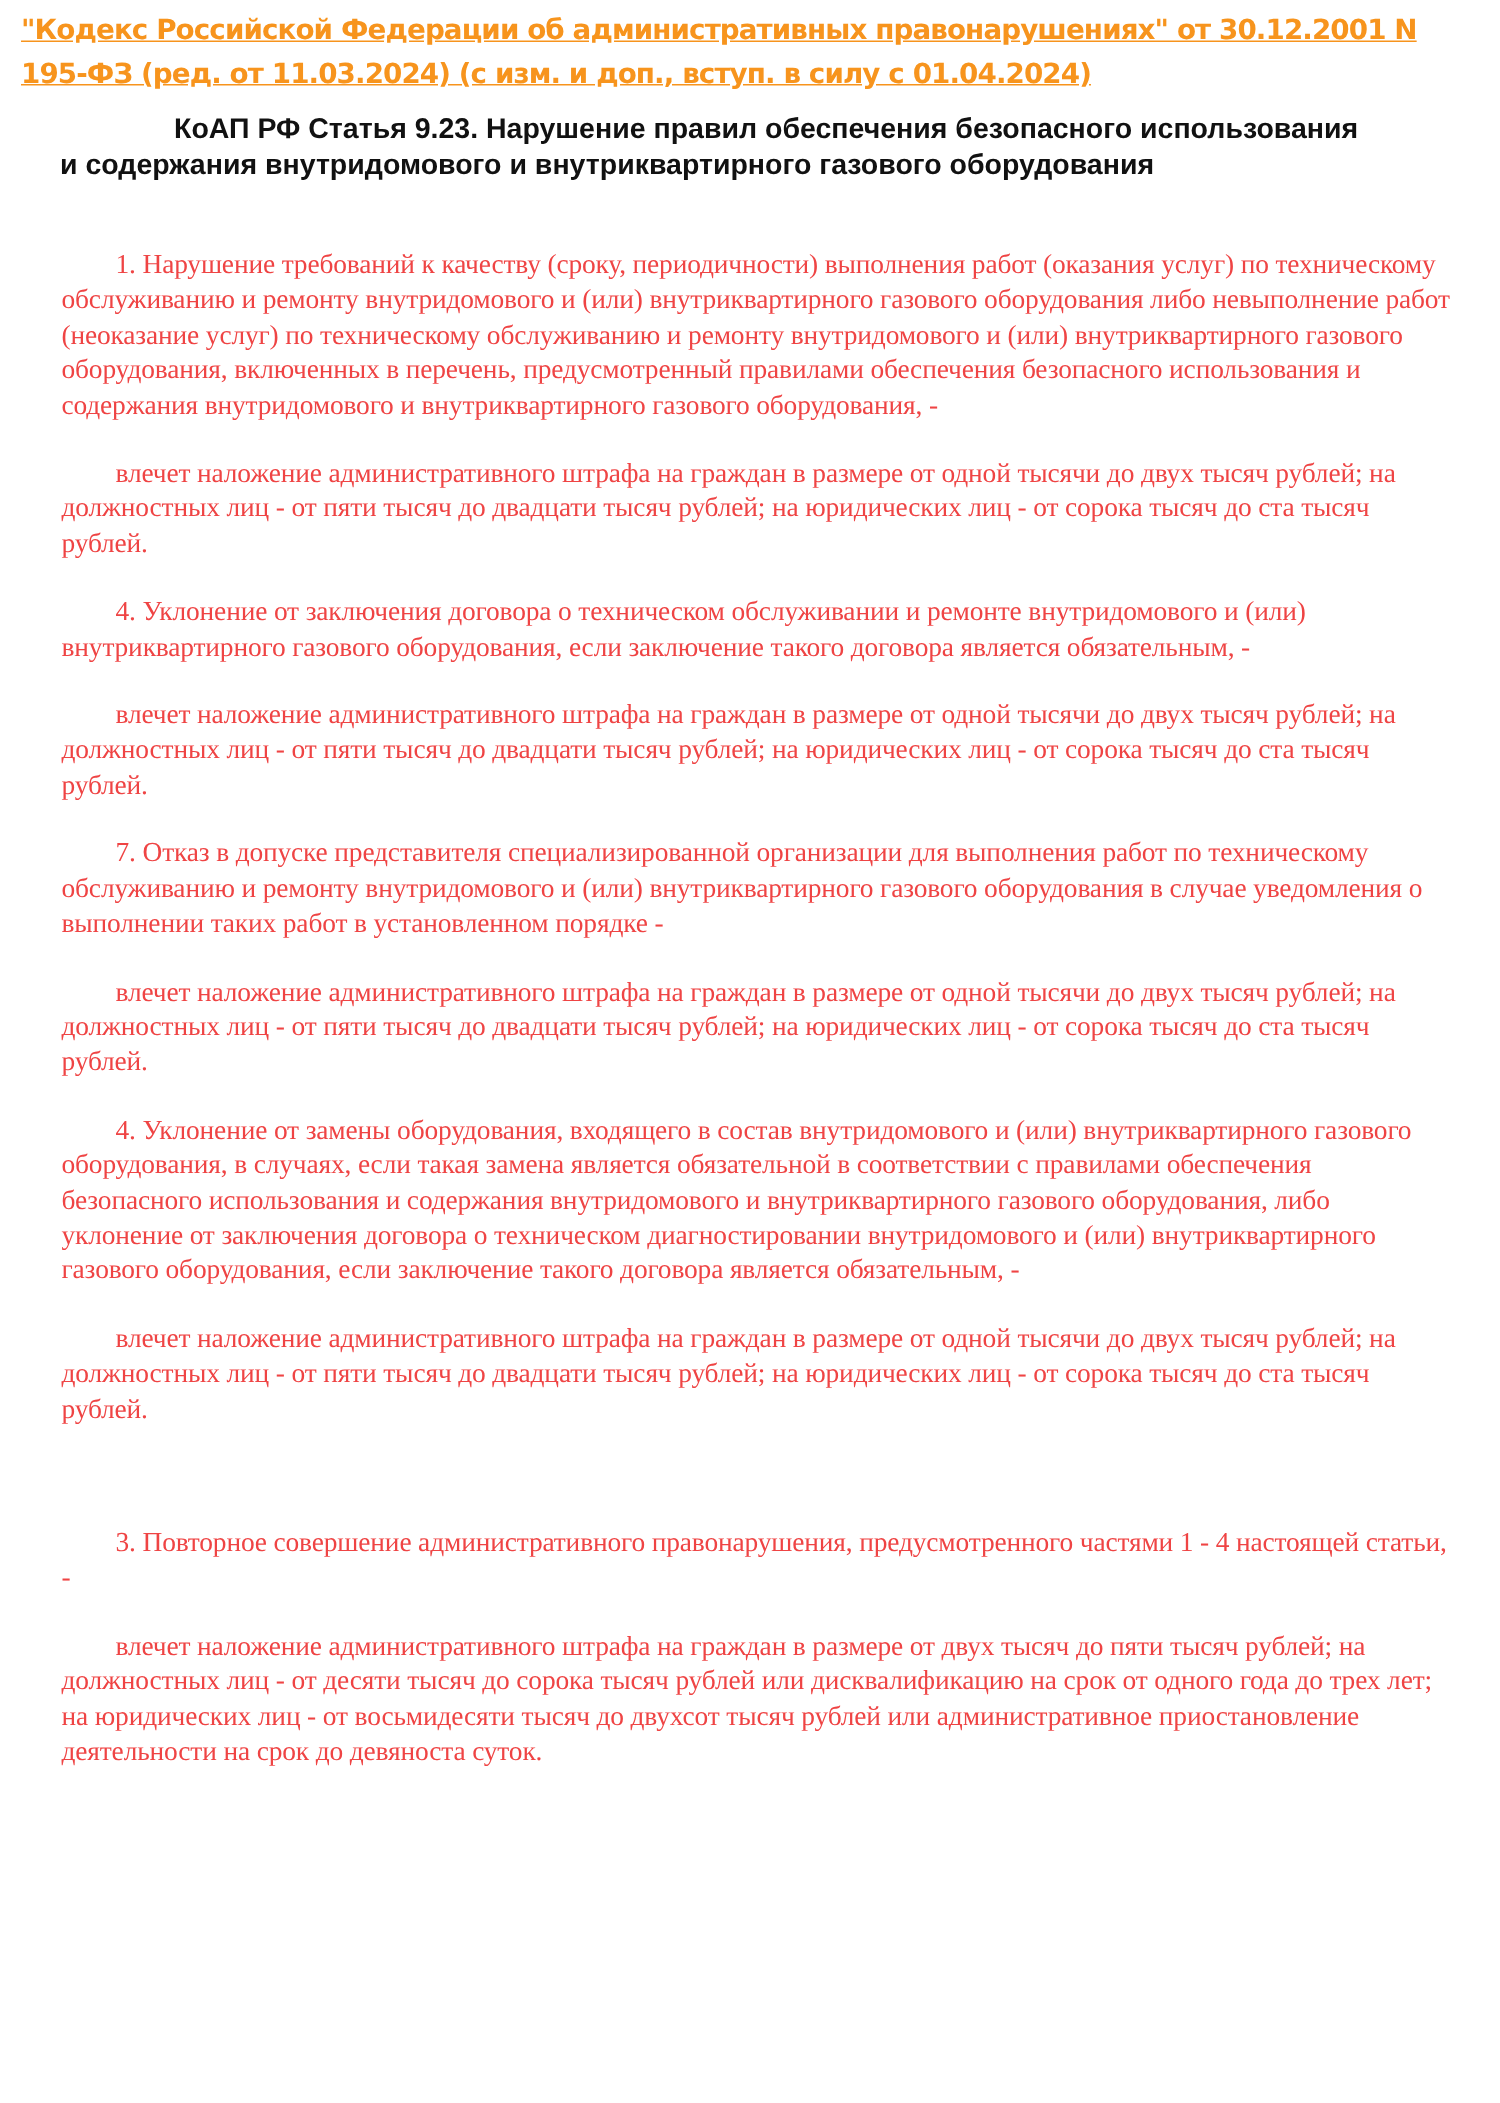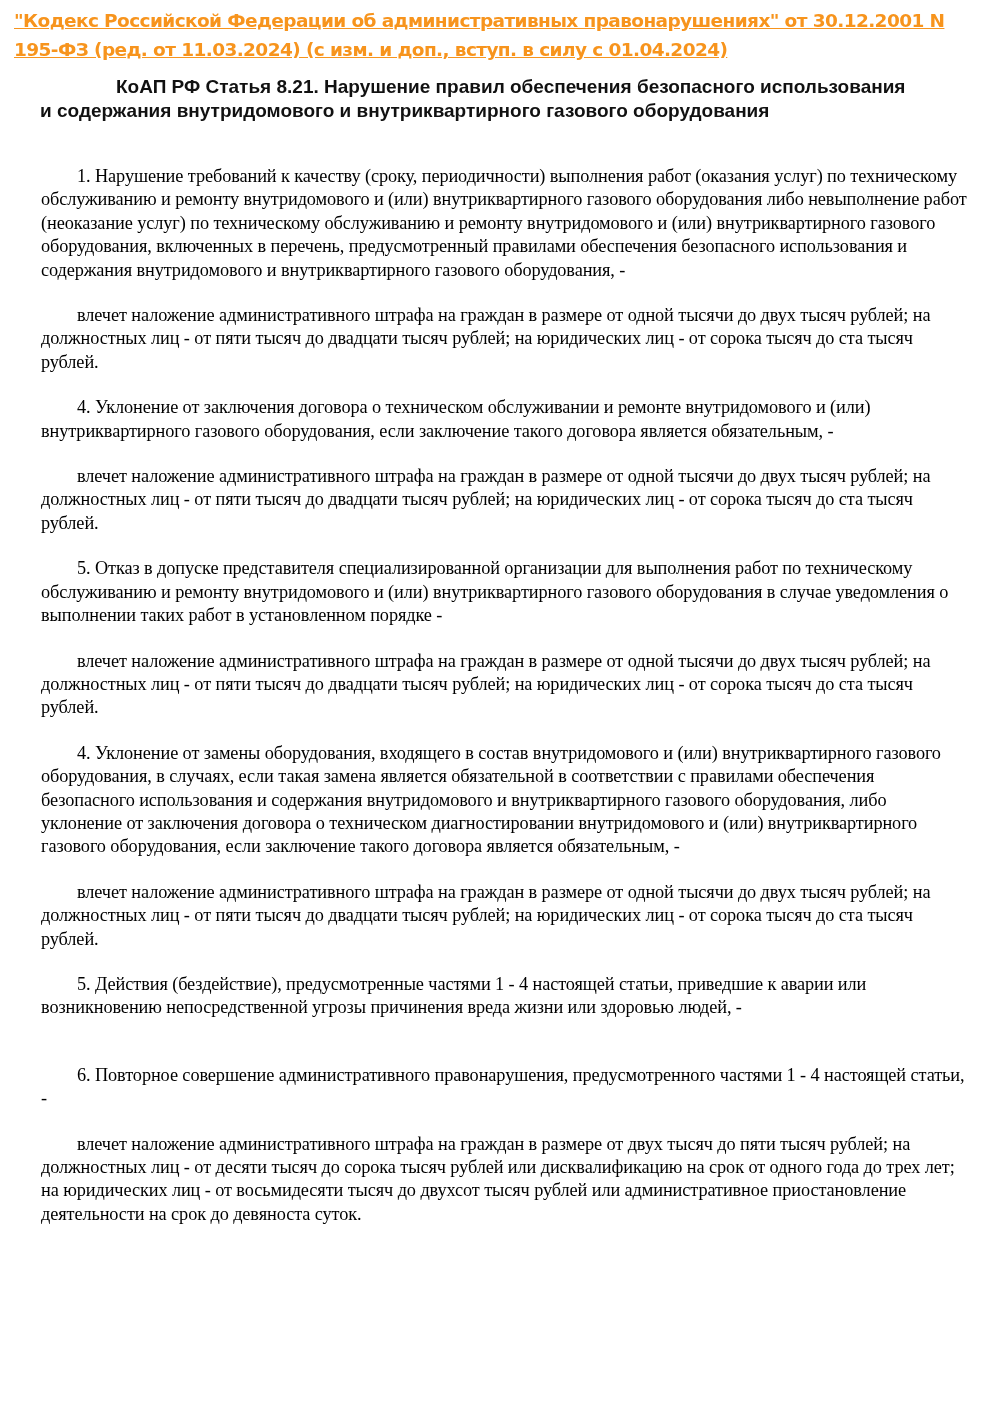--- a/index.html
+++ b/index.html
@@ -11,61 +11,60 @@
     letter-spacing: -0.6px; cursor: pointer;
   }
   .article-title {
     position: absolute; left: 40px; top: 75px; width: 880px;
     font-family: "Liberation Sans", sans-serif; font-size: 19px; line-height: 24px;
     font-weight: bold; color: #111111; text-indent: 76px; margin: 0;
   }
   .body {
     position: absolute; left: 41px; top: 165px; width: 930px;
     font-family: "Liberation Serif", serif; font-size: 18.3px; line-height: 23.4px;
-    color: #000000; letter-spacing: -0.1px;
+    color: #ef4444; letter-spacing: -0.1px;
   }
   .para { margin: 0; text-indent: 36px; }
   .part-gap { height: 22px; }
   .clause-gap { height: 22px; }
 </style>
 </head>
 <body>
 
 <a class="source-link">"Кодекс Российской Федерации об административных правонарушениях" от 30.12.2001 N 195-ФЗ (ред. от 11.03.2024) (с изм. и доп., вступ. в силу с 01.04.2024)</a>
 
-<h1 class="article-title">КоАП РФ Статья 8.21. Нарушение правил обеспечения безопасного использования и содержания внутридомового и внутриквартирного газового оборудования</h1>
+<h1 class="article-title">КоАП РФ Статья 9.23. Нарушение правил обеспечения безопасного использования и содержания внутридомового и внутриквартирного газового оборудования</h1>
 
 <div class="body">
   <div>
     <p class="para">1. Нарушение требований к качеству (сроку, периодичности) выполнения работ (оказания услуг) по техническому обслуживанию и ремонту внутридомового и (или) внутриквартирного газового оборудования либо невыполнение работ (неоказание услуг) по техническому обслуживанию и ремонту внутридомового и (или) внутриквартирного газового оборудования, включенных в перечень, предусмотренный правилами обеспечения безопасного использования и содержания внутридомового и внутриквартирного газового оборудования, -</p>
     <div class="part-gap"></div>
     <p class="para">влечет наложение административного штрафа на граждан в размере от одной тысячи до двух тысяч рублей; на должностных лиц - от пяти тысяч до двадцати тысяч рублей; на юридических лиц - от сорока тысяч до ста тысяч рублей.</p>
   </div>
   <div class="clause-gap"></div>
   <div>
     <p class="para">4. Уклонение от заключения договора о техническом обслуживании и ремонте внутридомового и (или) внутриквартирного газового оборудования, если заключение такого договора является обязательным, -</p>
     <div class="part-gap"></div>
     <p class="para">влечет наложение административного штрафа на граждан в размере от одной тысячи до двух тысяч рублей; на должностных лиц - от пяти тысяч до двадцати тысяч рублей; на юридических лиц - от сорока тысяч до ста тысяч рублей.</p>
   </div>
   <div class="clause-gap"></div>
   <div>
-    <p class="para">5. Отказ в допуске представителя специализированной организации для выполнения работ по техническому обслуживанию и ремонту внутридомового и (или) внутриквартирного газового оборудования в случае уведомления о выполнении таких работ в установленном порядке -</p>
+    <p class="para">7. Отказ в допуске представителя специализированной организации для выполнения работ по техническому обслуживанию и ремонту внутридомового и (или) внутриквартирного газового оборудования в случае уведомления о выполнении таких работ в установленном порядке -</p>
     <div class="part-gap"></div>
     <p class="para">влечет наложение административного штрафа на граждан в размере от одной тысячи до двух тысяч рублей; на должностных лиц - от пяти тысяч до двадцати тысяч рублей; на юридических лиц - от сорока тысяч до ста тысяч рублей.</p>
   </div>
   <div class="clause-gap"></div>
   <div>
     <p class="para">4. Уклонение от замены оборудования, входящего в состав внутридомового и (или) внутриквартирного газового оборудования, в случаях, если такая замена является обязательной в соответствии с правилами обеспечения безопасного использования и содержания внутридомового и внутриквартирного газового оборудования, либо уклонение от заключения договора о техническом диагностировании внутридомового и (или) внутриквартирного газового оборудования, если заключение такого договора является обязательным, -</p>
     <div class="part-gap"></div>
     <p class="para">влечет наложение административного штрафа на граждан в размере от одной тысячи до двух тысяч рублей; на должностных лиц - от пяти тысяч до двадцати тысяч рублей; на юридических лиц - от сорока тысяч до ста тысяч рублей.</p>
   </div>
   <div class="clause-gap"></div>
   <div>
-    <p class="para">5. Действия (бездействие), предусмотренные частями 1 - 4 настоящей статьи, приведшие к аварии или возникновению непосредственной угрозы причинения вреда жизни или здоровью людей, -</p>
     <div class="part-gap"></div>
   </div>
   <div class="clause-gap"></div>
   <div>
-    <p class="para">6. Повторное совершение административного правонарушения, предусмотренного частями 1 - 4 настоящей статьи, -</p>
+    <p class="para">3. Повторное совершение административного правонарушения, предусмотренного частями 1 - 4 настоящей статьи, -</p>
     <div class="part-gap"></div>
     <p class="para">влечет наложение административного штрафа на граждан в размере от двух тысяч до пяти тысяч рублей; на должностных лиц - от десяти тысяч до сорока тысяч рублей или дисквалификацию на срок от одного года до трех лет; на юридических лиц - от восьмидесяти тысяч до двухсот тысяч рублей или административное приостановление деятельности на срок до девяноста суток.</p>
   </div>
 </div>
 
 </body></html>

